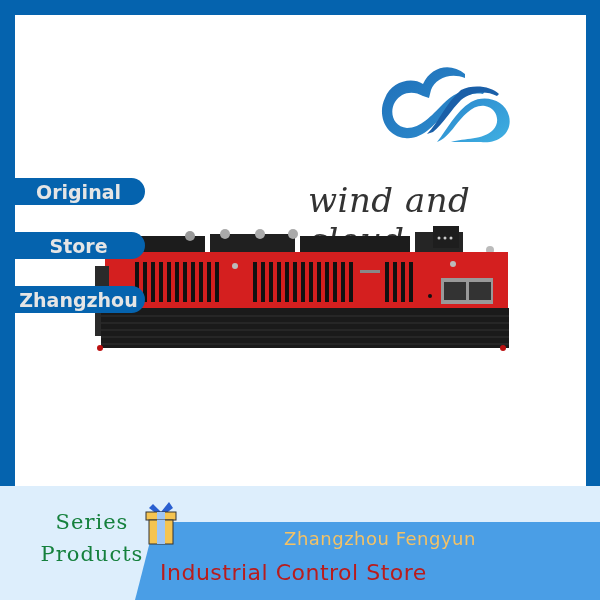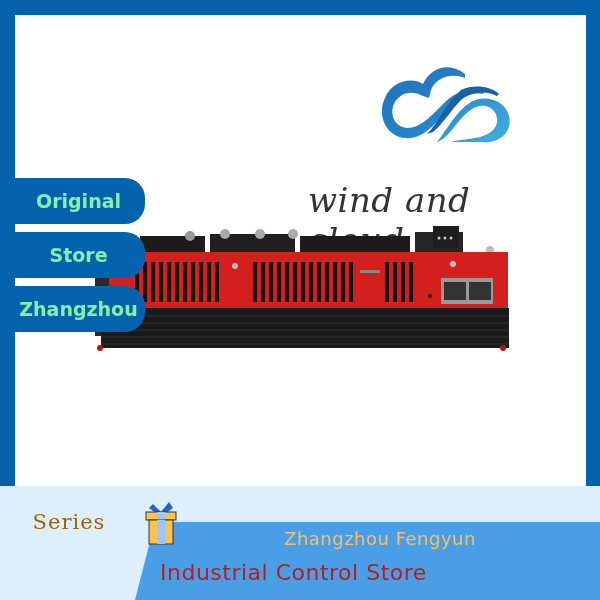--- a/index.html
+++ b/index.html
@@ -1,27 +1,27 @@
 <!DOCTYPE html>
 <html><head>
 <meta charset="utf-8">
 <style>
   html,body{margin:0;padding:0;}
   body{width:600px;height:600px;position:relative;overflow:hidden;background:#ffffff;font-family:"DejaVu Sans","Liberation Sans",sans-serif;}
   .frame-top{position:absolute;left:0;top:0;width:600px;height:15px;background:#0563ae;}
   .frame-left{position:absolute;left:0;top:0;width:15px;height:486px;background:#0563ae;}
   .frame-right{position:absolute;right:0;top:0;width:14px;height:522px;background:#0563ae;}
-  .tag{position:absolute;left:0;width:145px;height:46px;background:#0563ae;border-radius:0 20px 20px 0;color:#86efac;font-size:19px;font-weight:bold;display:flex;align-items:center;justify-content:center;z-index:3;}
+  .tag{position:absolute;left:0;width:145px;height:27px;background:#0563ae;border-radius:0 20px 20px 0;color:#e5e5e5;font-size:19px;font-weight:bold;display:flex;align-items:center;justify-content:center;z-index:3;}
   .tag span{padding-left:12px;}
   .logo{position:absolute;left:373px;top:64px;width:140px;height:84px;}
   .brand{position:absolute;left:308px;top:180px;width:270px;font-family:"DejaVu Serif","Liberation Serif",serif;font-style:italic;font-size:34px;color:#333;letter-spacing:0.5px;font-weight:normal;}
   .device{position:absolute;left:95px;top:226px;width:415px;height:126px;}
   .bottom-light{position:absolute;left:0;top:486px;width:600px;height:114px;background:#ddeefc;}
   .bottom-banner{position:absolute;left:135px;top:522px;width:465px;height:78px;background:#4a9ee6;clip-path:polygon(20px 0,465px 0,465px 78px,0 78px);}
-  .series{position:absolute;left:9px;top:506px;width:120px;text-align:center;font-family:"DejaVu Serif","Liberation Serif",serif;color:#a16207;font-size:21px;line-height:32px;letter-spacing:1px;}
+  .series{position:absolute;left:32px;top:506px;width:120px;text-align:center;font-family:"DejaVu Serif","Liberation Serif",serif;color:#15803d;font-size:21px;line-height:32px;letter-spacing:1px;}
   .store1{position:absolute;left:160px;top:528px;width:440px;text-align:center;color:#f4c265;font-size:18px;letter-spacing:0.5px;}
   .store2{position:absolute;left:160px;top:560px;width:440px;text-align:left;color:#b91c1c;font-size:22px;letter-spacing:0.5px;}
   .gift{position:absolute;left:143px;top:500px;width:36px;height:46px;}
 </style>
 </head>
 <body>
 
 <div class="frame-top"></div>
 <div class="frame-left"></div>
 <div class="frame-right"></div>
@@ -121,20 +121,21 @@
   </g>
   <circle cx="5" cy="122" r="3" fill="#b11"></circle>
   <circle cx="408" cy="122" r="3" fill="#b11"></circle>
 </svg>
 
 <div class="bottom-light"></div>
 <div class="bottom-banner"></div>
 
 <div class="series">
   <div>Series</div>
+  <div>Products</div>
 </div>
 
 <svg class="gift" viewBox="0 0 36 46">
   <path d="M10 4 L18 12 L26 2 L30 8 L22 14 L14 14 L6 8 Z" fill="#2a5fd0"></path>
   <rect x="3" y="12" width="30" height="8" fill="#f5c451" stroke="#333" stroke-width="1"></rect>
   <rect x="14" y="12" width="8" height="8" fill="#9fc6f5"></rect>
   <rect x="6" y="20" width="24" height="24" fill="#f5c451" stroke="#333" stroke-width="1"></rect>
   <rect x="14" y="20" width="8" height="24" fill="#9fc6f5"></rect>
 </svg>
 

